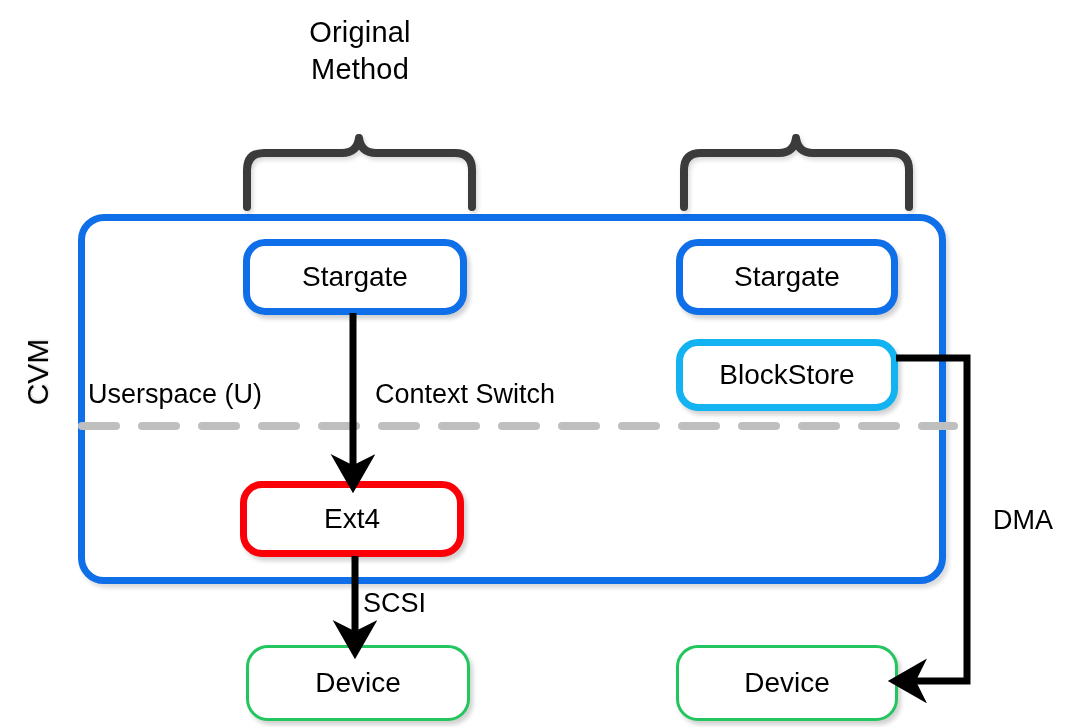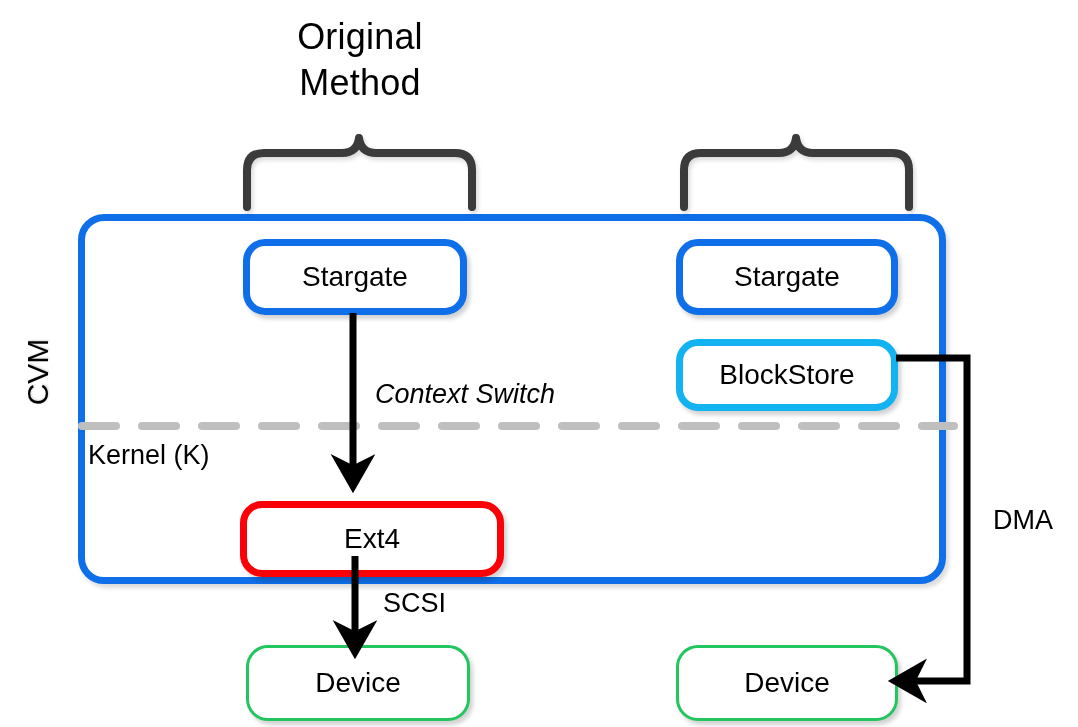--- a/index.html
+++ b/index.html
@@ -15,21 +15,21 @@
     width: 1078px;
     height: 727px;
     background: #ffffff;
     overflow: hidden;
   }
 
   
   .col-title {
     position: absolute;
     text-align: center;
-    font-size: 36px;
+    font-size: 29px;
     line-height: 1.28;
     color: #000000;
     white-space: pre-line;
     letter-spacing: 0.2px;
   }
   #title-original { left: 228px; top: 14px; width: 264px; }
   #title-blockstore { left: 650px; top: 14px; width: 290px; }
 
   
   .node {
@@ -44,21 +44,21 @@
     color: #000000;
     box-shadow: 3px 4px 4px rgba(0,0,0,0.18);
     z-index: 6;
   }
   .node.blue   { border: 7px solid #0f6fe8; }
   .node.cyan   { border: 7px solid #12b3f0; }
   .node.red    { border: 7px solid #fb0007; }
   .node.amber  { border: 3px solid #22c55e; }
 
   #node-stargate-left   { left: 243px; top: 239px; width: 224px; height: 76px; }
-  #node-ext4            { left: 240px; top: 481px; width: 264px; height: 76px; margin-top: 20px; }
+  #node-ext4            { left: 240px; top: 481px; width: 224px; height: 76px; }
   #node-device-left     { left: 246px; top: 645px; width: 224px; height: 76px; }
   #node-stargate-right  { left: 676px; top: 239px; width: 222px; height: 76px; }
   #node-blockstore      { left: 676px; top: 339px; width: 222px; height: 72px; }
   #node-device-right    { left: 676px; top: 645px; width: 222px; height: 76px; }
 
   
   #cvm-container {
     position: absolute;
     left: 78px;
     top: 214px;
@@ -96,22 +96,22 @@
   }
   .plain-label {
     position: absolute;
     font-size: 27px;
     color: #000000;
     white-space: nowrap;
     z-index: 7;
   }
   #label-userspace { left: 88px; top: 379px; }
   #label-kernel    { left: 88px; top: 440px; }
-  #label-context   { left: 375px; top: 379px; font-style: italic; }
-  #label-scsi      { left: 383px; top: 588px; }
+  #label-context   { left: 375px; top: 379px; }
+  #label-scsi      { left: 363px; top: 588px; }
   #label-dma       { left: 993px; top: 505px; }
 
   
   .ovl {
     position: absolute;
     left: 0; top: 0;
     width: 1078px; height: 727px;
     pointer-events: none;
   }
   #braces-layer { z-index: 4; }
@@ -132,21 +132,21 @@
     </g>
   </svg>
 
   <div id="cvm-container"></div>
   <div id="cvm-label">CVM</div>
 
   <svg id="divider-line" viewBox="0 0 880 8" preserveAspectRatio="none">
     <line x1="4" y1="4" x2="876" y2="4" stroke="#bfbfbf" stroke-width="8" stroke-linecap="round" stroke-dasharray="34 26"></line>
   </svg>
 
-  <div class="plain-label" id="label-kernel">Kernel (K)</div>
+  <div class="plain-label" id="label-userspace">Userspace (U)</div>
   <div class="plain-label" id="label-context">Context Switch</div>
   <div class="plain-label" id="label-scsi">SCSI</div>
   <div class="plain-label" id="label-dma">DMA</div>
 
   <div class="node blue" id="node-stargate-left">Stargate</div>
 
   <div class="node red" id="node-ext4">Ext4</div>
 
   <div class="node amber" id="node-device-left">Device</div>
 

